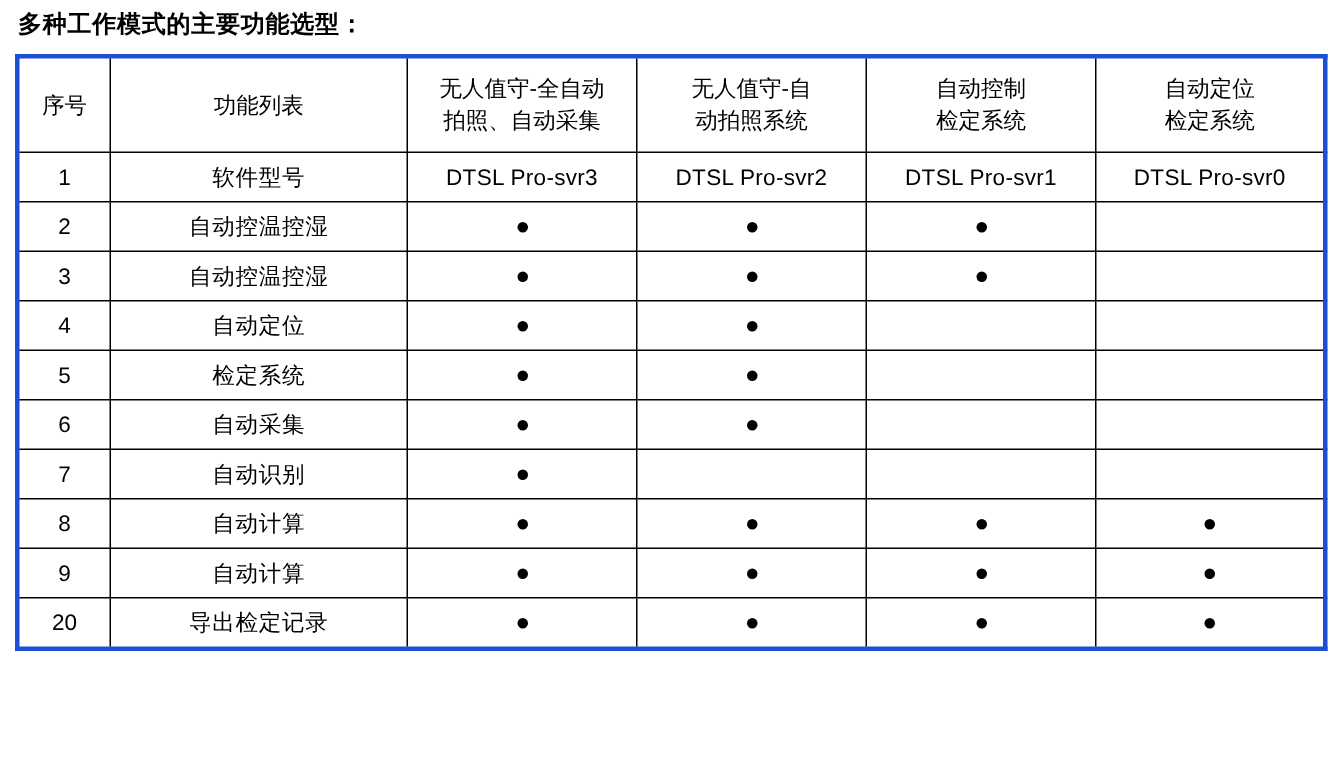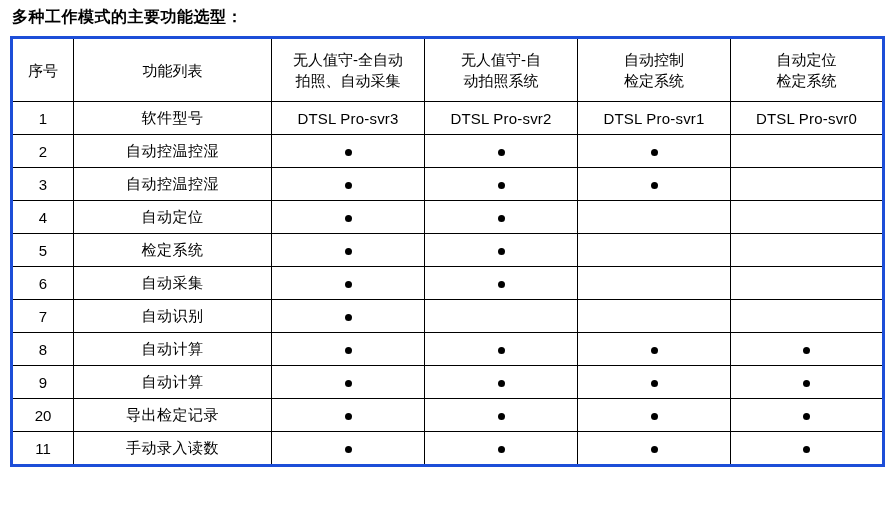--- a/index.html
+++ b/index.html
@@ -204,24 +204,16 @@
           <td><span class="dot"></span></td>
         </tr>
         <tr>
           <td class="idx">20</td>
           <td class="func">导出检定记录</td>
           <td><span class="dot"></span></td>
           <td><span class="dot"></span></td>
           <td><span class="dot"></span></td>
           <td><span class="dot"></span></td>
         </tr>
-        <tr>
-          <td class="idx">11</td>
-          <td class="func">手动录入读数</td>
-          <td><span class="dot"></span></td>
-          <td><span class="dot"></span></td>
-          <td><span class="dot"></span></td>
-          <td><span class="dot"></span></td>
-        </tr>
       </tbody>
   </table>
 
 </div>
 
 </body></html>

